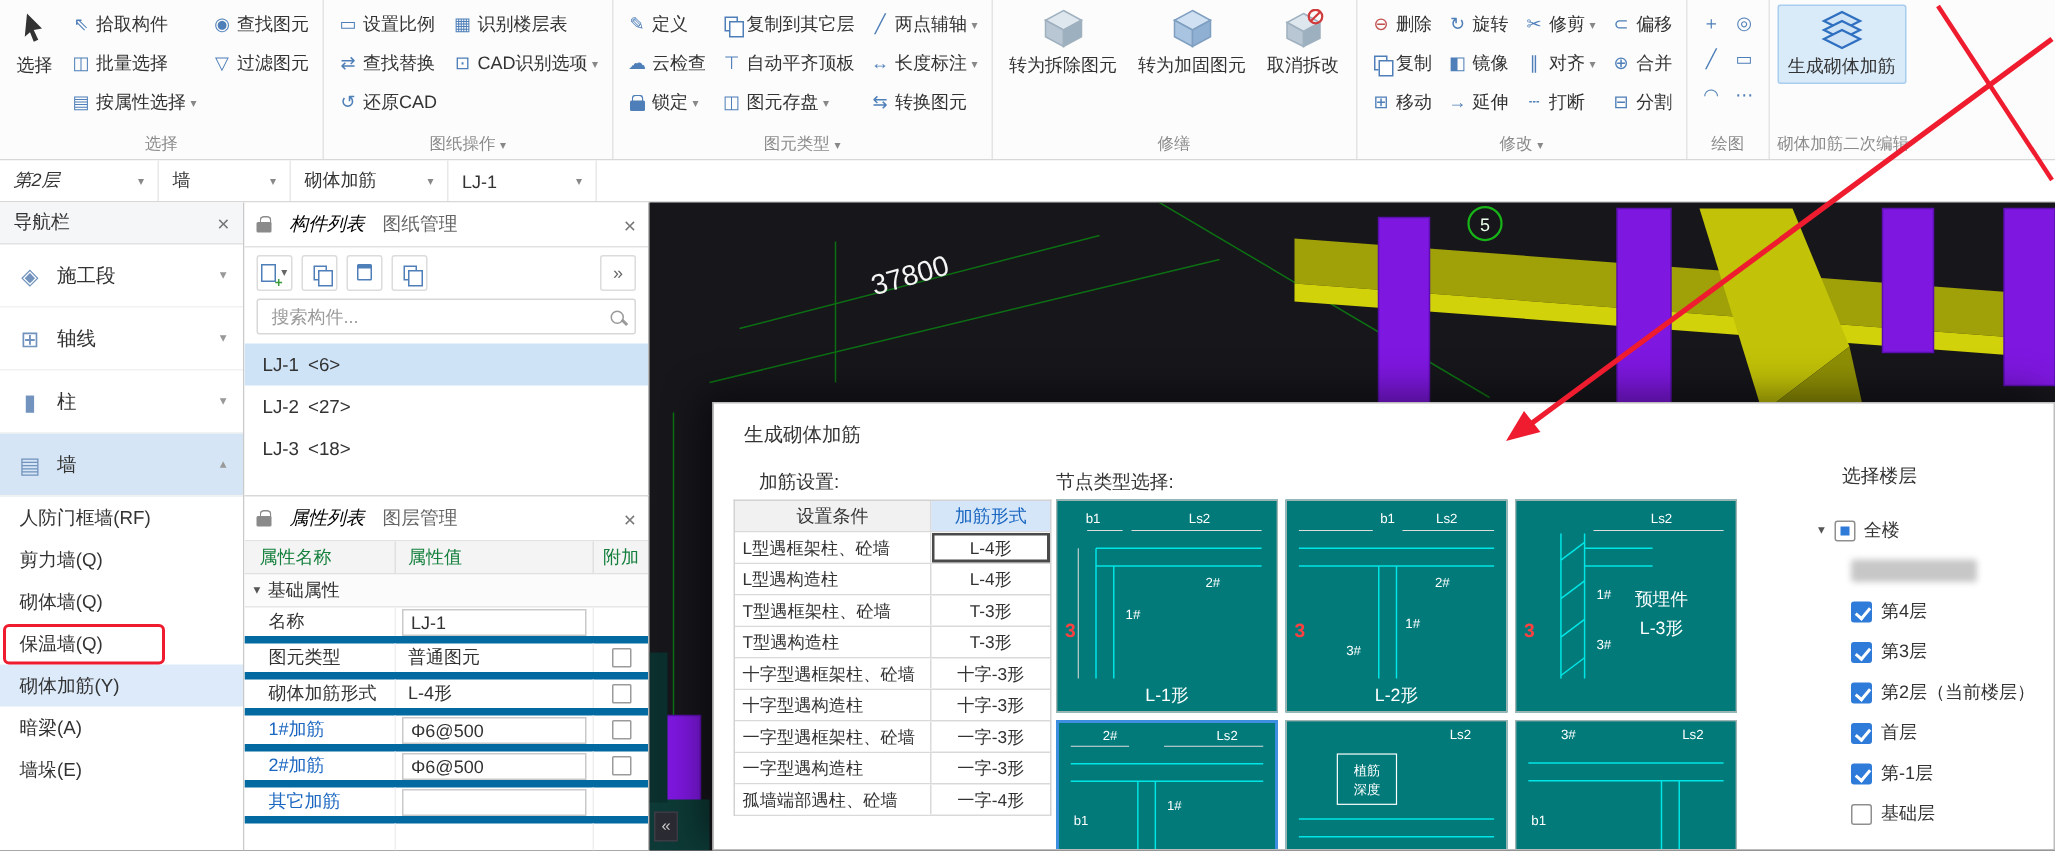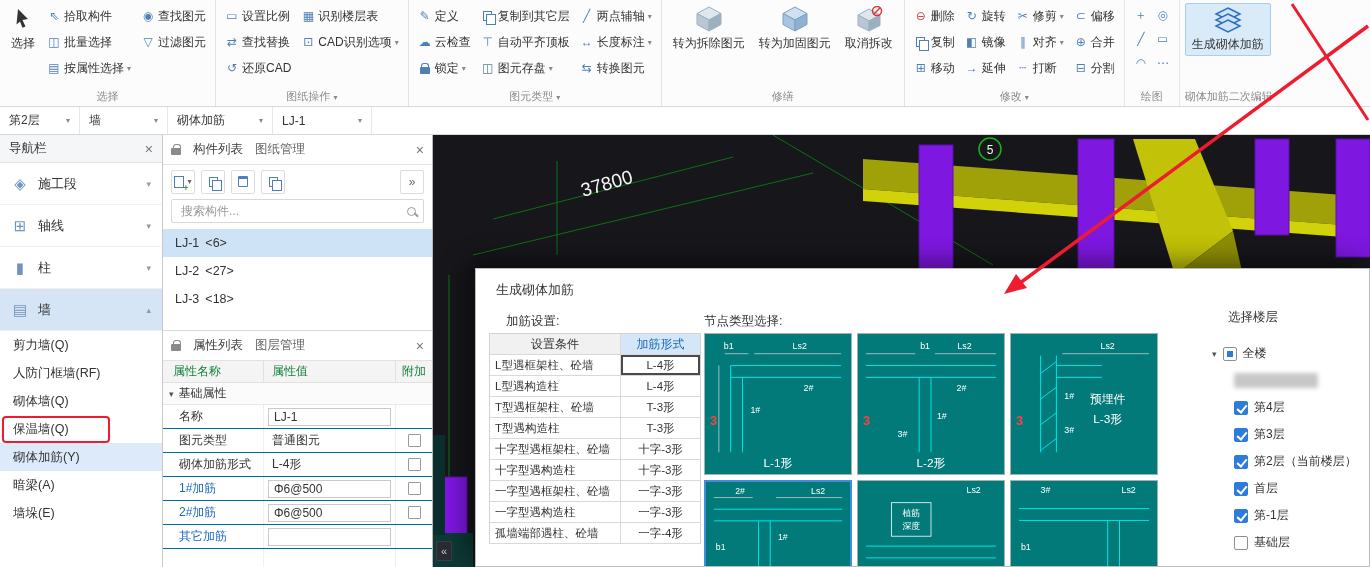--- a/index.html
+++ b/index.html
@@ -60,42 +60,42 @@
   .nitem.sel { background:#d6e5f5; }
   .nsub { height:28px; display:flex; align-items:center; padding:0 13px; font-size:12.5px; }
   .nsub.sel { background:#dceafa; }
 
   
   .panel { position:absolute; left:163px; width:270px; background:#fff; border-right:1px solid #b9b9b9; overflow:hidden; }
   .panel.comp { top:135px; height:195px; }
   .panel.props { top:330px; bottom:0; border-top:1px solid #d9d9d9; }
   .ptabs { height:30px; display:flex; align-items:center; border-bottom:1px solid #e2e2e2; padding:0 8px; gap:12px; }
   .ptab { font-size:12.5px; color:#666; }
-  .ptab.act { color:#404040; }
+  .ptab.act { color:#000000;font-style:italic; }
   .ctool { height:33px; display:flex; align-items:center; gap:6px; padding:0 8px; }
   .tbtn { min-width:24px; height:24px; border:1px solid #dcdcdc; border-radius:2px; display:flex;
           align-items:center; justify-content:center; gap:3px; color:#4e7fb8; background:#fff; }
   .tbtn .caret { color:#666; }
   .more { margin-left:auto; border:1px solid #dcdcdc; width:24px; height:24px; display:flex;
           align-items:center; justify-content:center; color:#666; border-radius:2px; }
   .csearch { margin:1px 8px 6px; height:24px; border:1px solid #d8d8d8; border-radius:2px;
              display:flex; align-items:center; gap:6px; padding:0 7px; }
   .csearch input { border:none; outline:none; flex:1; font-size:12px; font-family:inherit; color:#333; min-width:0; }
   .csearch input::placeholder { color:#9a9a9a; }
   .crow { height:28px; display:flex; align-items:center; gap:6px; padding:0 12px; font-size:12.5px; }
   .crow.sel { background:#cfe3f7; }
 
   .prophead { display:flex; height:22px; background:#f4f4f4; border-bottom:1px solid #e0e0e0; color:#15803d; }
   .ph1 { width:100px; padding-left:10px; display:flex; align-items:center; }
   .ph2 { width:132px; border-left:1px solid #e0e0e0; padding-left:8px; display:flex; align-items:center; }
   .ph3 { flex:1; border-left:1px solid #e0e0e0; display:flex; align-items:center; justify-content:center; }
   .psec { height:22px; display:flex; align-items:center; gap:5px; padding-left:6px; background:#fbfbfb;
           border-bottom:1px solid #e7e7e7; }
   .psec .tri { font-size:9px; color:#555; }
-  .prow { height:24px; display:flex; border-bottom:1px solid #0369a1; align-items:stretch; }
+  .prow { height:24px; display:flex; border-bottom:5px solid #0369a1; align-items:stretch; }
   .pc1 { width:100px; padding-left:16px; display:flex; align-items:center; }
   .pc1.link { color:#1a66c0; }
   .pc2 { width:132px; border-left:1px solid #efefef; display:flex; align-items:center; padding:0 4px; }
   .pc2 .plain { padding-left:4px; }
   .vbox { border:1px solid #c9c9c9; background:#fff; height:18px; line-height:16px; padding:0 5px; flex:1; }
   .pc3 { flex:1; border-left:1px solid #efefef; display:flex; align-items:center; justify-content:center; }
   .cb { width:13px; height:13px; border:1px solid #9b9b9b; background:#fff; border-radius:1px; }
 
   
   .viewport { position:absolute; left:433px; top:135px; right:0; bottom:0; background:#16161b; overflow:hidden; }
@@ -428,21 +428,21 @@
             </svg>
         </span>
         <span>生成砌体加筋</span>
       </div>
     </div>
     <div class="rlabel">砌体加筋二次编辑</div>
   </div>
 </div>
 
 <div class="levelbar">
-  <div class="lvl" style="width:80px;">
+  <div class="lvl" style="width:106px;font-style:italic;">
     <span>第2层</span>
     <span class="caret">▾</span>
   </div>
   <div class="lvl" style="width:88px;">
     <span>墙</span>
     <span class="caret">▾</span>
   </div>
   <div class="lvl" style="width:105px;">
     <span>砌体加筋</span>
     <span class="caret">▾</span>
@@ -472,24 +472,24 @@
     <span class="nico">▮</span>
     <span>柱</span>
     <span class="chev">▾</span>
   </div>
   <div class="nitem sel">
     <span class="nico">▤</span>
     <span>墙</span>
     <span class="chev">▴</span>
   </div>
   <div class="nsub">
+      <span>人防门框墙(RF)</span>
+    </div>
+  <div class="nsub">
       <span>剪力墙(Q)</span>
-    </div>
-  <div class="nsub">
-      <span>人防门框墙(RF)</span>
     </div>
   <div class="nsub">
       <span>砌体墙(Q)</span>
     </div>
   <div class="nsub">
       <span>保温墙(Q)</span>
     </div>
   <div class="nsub sel">
       <span>砌体加筋(Y)</span>
     </div>

